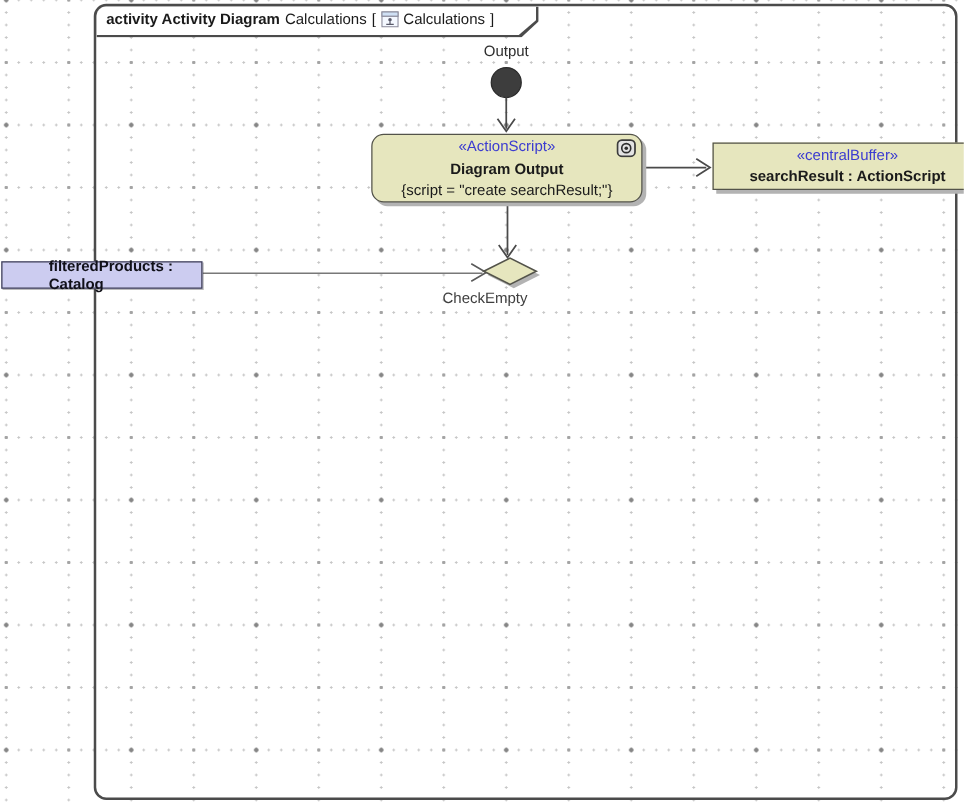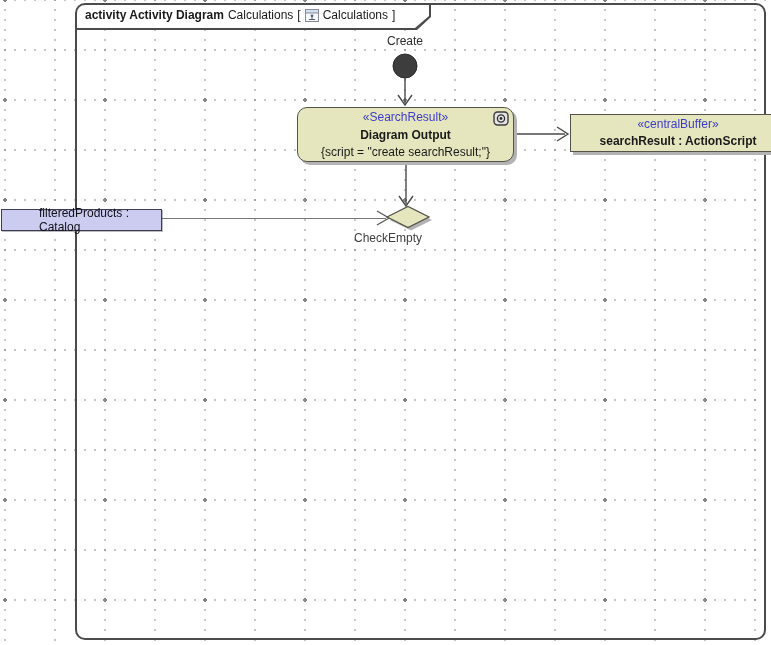--- a/index.html
+++ b/index.html
@@ -54,21 +54,21 @@
   .action-icon { position:absolute; right:4px; top:3px; }
 
   .floating-label { position:absolute; z-index:7; font-size:12px; }
   .start-label { left:379px; top:34px; width:52px; text-align:center; color:#2e2e2e; }
   .decision-label { left:354px; top:231px; width:100px; text-align:left; color:#3f3f3f; }
 
   .object-label {
     position:absolute; left:1px; top:209px; width:161px; height:22px; z-index:7;
     background:#ccccf0; border:1px solid #3c3c55; box-shadow:1px 1px 0 rgba(60,60,60,0.35);
     display:flex; align-items:center; justify-content:center;
-    font-size:12px; font-weight:normal; color:#101018;padding-left:37px;
+    font-size:12px; font-weight:bold; color:#101018;padding-left:37px;
   }
 </style>
 </head>
 <body>
 
 <div class="canvas">
 
   <div class="frame">
     <div class="frame-title">
       <div class="frame-title-inner">
@@ -108,24 +108,24 @@
 
     <g fill="none">
       <line x1="162" y1="218.5" x2="386" y2="218.5" stroke="#787878" stroke-width="1.2"></line>
       <path d="M377 211 L389 218 L377 225" stroke="#5a5a5a" stroke-width="1.3"></path>
     </g>
 
     <polygon points="390,220 411,209.5 432,220 411,230.5" fill="#b3b3b3"></polygon>
     <polygon points="387,217 408,206.5 429,217 408,227.5" fill="#e6e6be" stroke="#53534a" stroke-width="1.3"></polygon>
   </svg>
 
-  <div class="floating-label start-label">Create</div>
+  <div class="floating-label start-label">Output</div>
 
   <div class="node action-node">
-    <span class="stereotype">«SearchResult»</span>
+    <span class="stereotype">«ActionScript»</span>
     <span class="node-name">Diagram Output</span>
     <span>{script = "create searchResult;"}</span>
     <svg class="action-icon" width="16" height="15" viewBox="0 0 16 15">
       <rect x="1" y="1" width="14" height="13" rx="3.5" fill="#e3e3e3" stroke="#3c3c3c" stroke-width="1.4"></rect>
       <circle cx="8" cy="7.5" r="3.6" fill="none" stroke="#2e2e2e" stroke-width="1.3"></circle>
       <circle cx="8" cy="7.5" r="1.4" fill="#2e2e2e"></circle>
     </svg>
   </div>
 
   <div class="node buffer-node">

